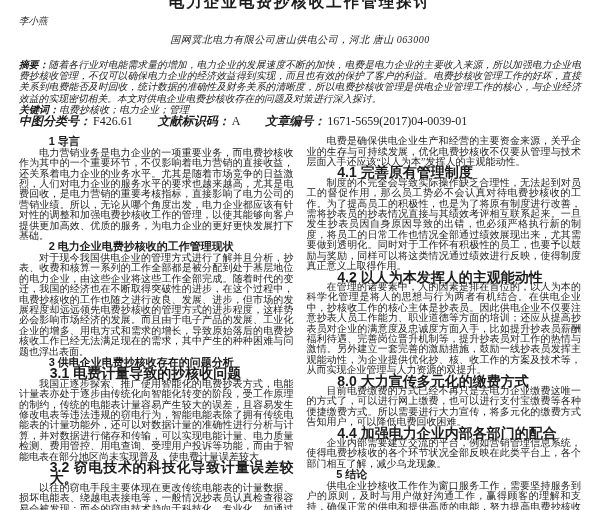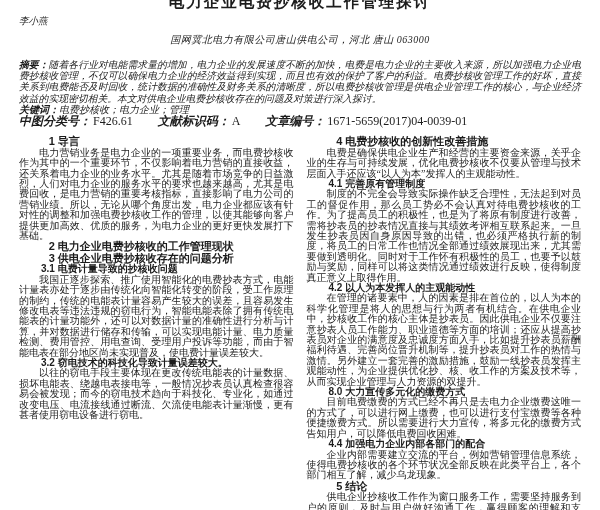--- a/index.html
+++ b/index.html
@@ -73,21 +73,21 @@
   .col .heading {
     margin: 0 0 0 2.7em;
     font-weight: bold;
     font-size: 11px;
     line-height: 11.5px;
     font-family: "Liberation Sans", "DejaVu Sans", sans-serif;
   }
   .col .subheading {
     margin: 0 0 0 2.2em;
     font-weight: bold;
-    font-size: 10px;
+    font-size: 14px;
     font-family: "Liberation Sans", "DejaVu Sans", sans-serif;
   }
 </style>
 </head>
 <body>
 
 <div class="page">
 
   <h1 class="title">电力企业电费抄核收工作管理探讨</h1>
 
@@ -103,28 +103,28 @@
     <span class="meta-group"><span class="lbl kai">中图分类号：</span><span class="val">F426.61</span></span>
     <span class="meta-group"><span class="lbl kai">文献标识码：</span><span class="val">A</span></span>
     <span class="meta-group"><span class="lbl kai">文章编号：</span><span class="val">1671-5659(2017)04-0039-01</span></span>
   </p>
 
   <div class="columns">
     <div class="col" id="col-left">
         <p class="heading">1 导言</p>
         <p class="paragraph">电力营销业务是电力企业的一项重要业务，而电费抄核收作为其中的一个重要环节，不仅影响着电力营销的直接收益，还关系着电力企业的业务水平。尤其是随着市场竞争的日益激烈，人们对电力企业的服务水平的要求也越来越高，尤其是电费回收，是电力营销的重要考核指标，直接影响了电力公司的营销业绩。所以，无论从哪个角度出发，电力企业都应该有针对性的调整和加强电费抄核收工作的管理，以使其能够向客户提供更加高效、优质的服务，为电力企业的更好更快发展打下基础。</p>
         <p class="heading">2 电力企业电费抄核收的工作管理现状</p>
+        <p class="paragraph">对于现今我国供电企业的管理方式进行了解并且分析，抄表、收费和核算一系列的工作全部都是被分配到处于基层地位的电力企业，由这些企业将这些工作全部完成。随着时代的变迁，我国的经济也在不断取得突破性的进步，在这个过程中，电费抄核收的工作也随之进行改良、发展、进步，但市场的发展程度却远远领先电费抄核收的管理方式的进步程度，这样势必会影响市场经济的发展。而且由于电子产品的发展、工业化企业的增多、用电方式和需求的增长，导致原始落后的电费抄核收工作已经无法满足现在的需求，其中产生的种种困难与问题也浮出表面。</p>
         <p class="heading">3 供电企业电费抄核收存在的问题分析</p>
         <p class="subheading">3.1 电费计量导致的抄核收问题</p>
         <p class="paragraph">我国正逐步探索、推广使用智能化的电费抄表方式，电能计量表亦处于逐步由传统化向智能化转变的阶段，受工作原理的制约，传统的电能表计量容易产生较大的误差，且容易发生修改电表等违法违规的窃电行为，智能电能表除了拥有传统电能表的计量功能外，还可以对数据计量的准确性进行分析与计算，并对数据进行储存和传输，可以实现电能计量、电力质量检测、费用管控、用电查询、受理用户投诉等功能，而由于智能电表在部分地区尚未实现普及，使电费计量误差较大。</p>
         <p class="subheading">3.2 窃电技术的科技化导致计量误差较大。</p>
         <p class="paragraph">以往的窃电手段主要体现在更改传统电能表的计量数据、损坏电能表、绕越电表接电等，一般情况抄表员认真检查很容易会被发现；而今的窃电技术趋向于科技化、专业化，如通过改变电压、电流接线通过断流、欠流使电能表计量渐慢，更有甚者使用窃电设备进行窃电。</p>
       </div>
     <div class="col" id="col-right">
-        <p class="heading">4 电费抄核收的创新性改善措施</p>
         <p class="paragraph">电费是确保供电企业生产和经营的主要资金来源，关乎企业的生存与可持续发展，优化电费抄核收不仅要从管理与技术层面入手还应该“以人为本”发挥人的主观能动性。</p>
         <p class="subheading">4.1 完善原有管理制度</p>
         <p class="paragraph">制度的不完全会导致实际操作缺乏合理性，无法起到对员工的督促作用，那么员工势必不会认真对待电费抄核收的工作。为了提高员工的积极性，也是为了将原有制度进行改善，需将抄表员的抄表情况直接与其绩效考评相互联系起来。一旦发生抄表员因自身原因导致的出错，也必须严格执行新的制度，将员工的日常工作也情况全部通过绩效展现出来，尤其需要做到透明化。同时对于工作怀有积极性的员工，也要予以鼓励与奖励，同样可以将这类情况通过绩效进行反映，使得制度真正意义上取得作用。</p>
         <p class="subheading">4.2 以人为本发挥人的主观能动性</p>
         <p class="paragraph">在管理的诸要素中，人的因素是排在首位的，以人为本的科学化管理是将人的思想与行为两者有机结合。在供电企业中，抄核收工作的核心主体是抄表员。因此供电企业不仅要注意抄表人员工作能力、职业道德等方面的培训；还应从提高抄表员对企业的满意度及忠诚度方面入手，比如提升抄表员薪酬福利待遇、完善岗位晋升机制等，提升抄表员对工作的热情与激情。另外建立一套完善的激励措施，鼓励一线抄表员发挥主观能动性，为企业提供优化抄、核、收工作的方案及技术等，从而实现企业管理与人力资源的双提升。</p>
         <p class="subheading">8.0 大力宣传多元化的缴费方式</p>
         <p class="paragraph">目前电费缴费的方式已经不再只是去电力企业缴费这唯一的方式了，可以进行网上缴费，也可以进行支付宝缴费等各种便捷缴费方式。所以需要进行大力宣传，将多元化的缴费方式告知用户，可以降低电费回收困难。</p>
         <p class="subheading">4.4 加强电力企业内部各部门的配合</p>
         <p class="paragraph">企业内部需要建立交流的平台，例如营销管理信息系统，使得电费抄核收的各个环节状况全部反映在此类平台上，各个部门相互了解，减少乌龙现象。</p>
         <p class="heading">5 结论</p>

